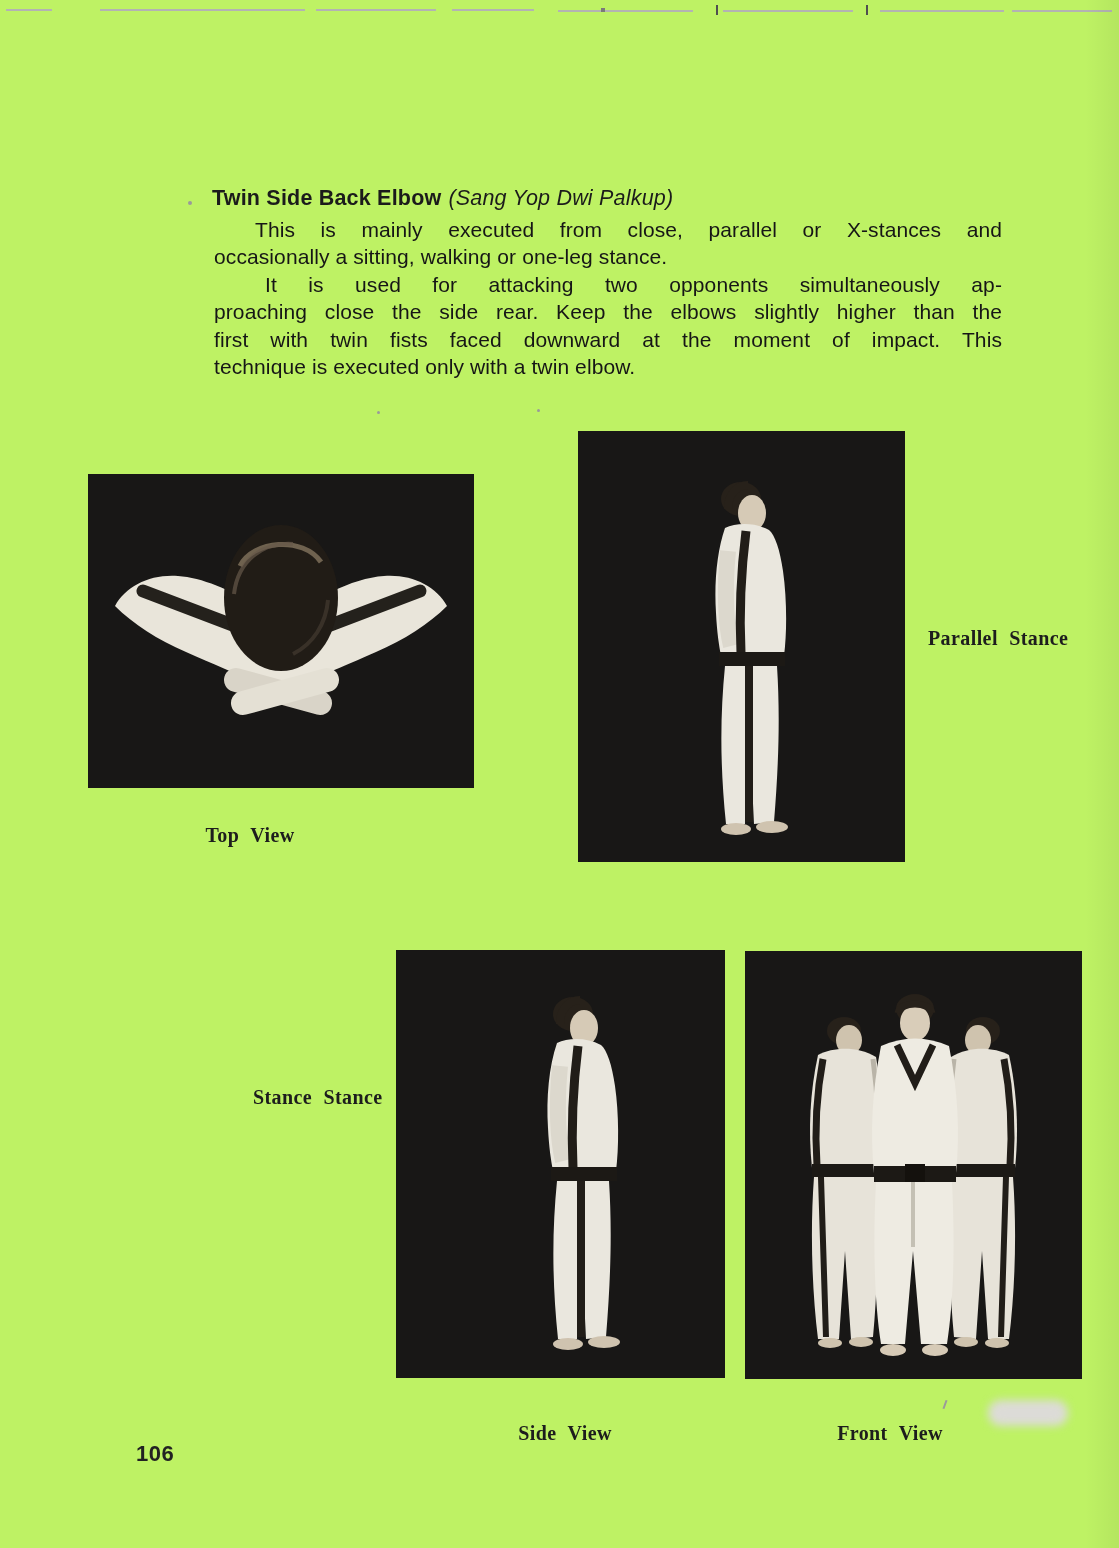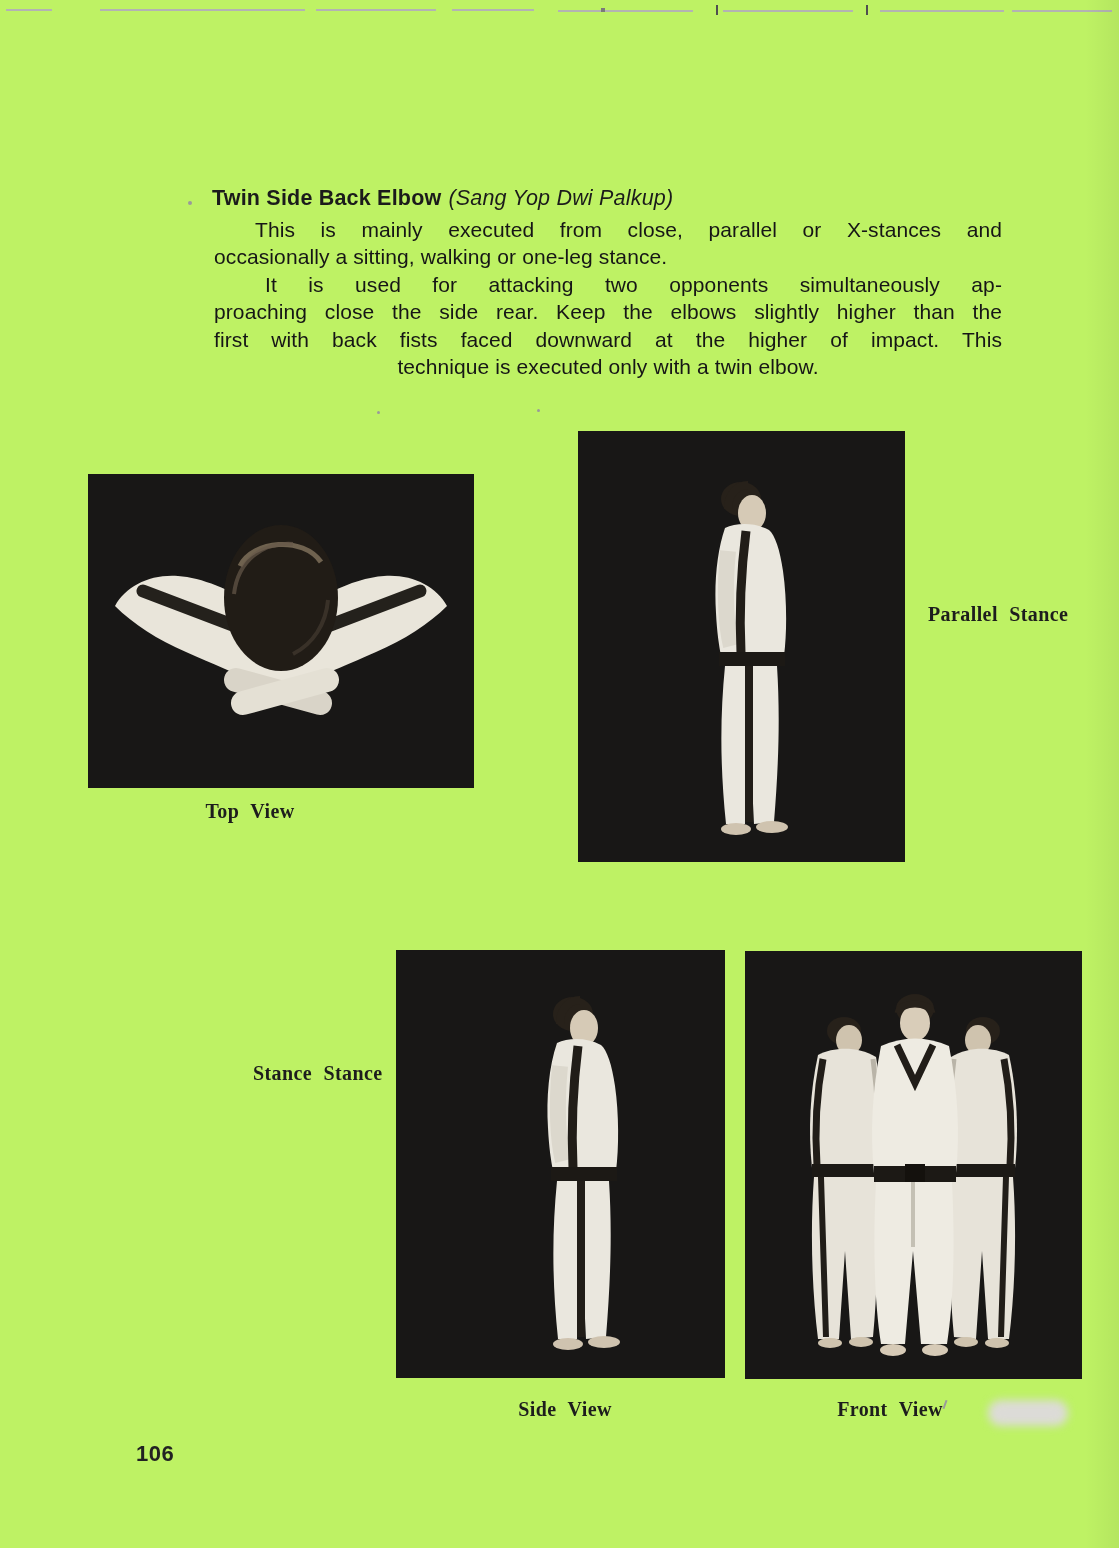--- a/index.html
+++ b/index.html
@@ -25,21 +25,21 @@
     font-size:21px;line-height:27.4px;color:#161616;letter-spacing:0.1px;}
   .line{text-align:justify;}
   .line.stretch{text-align-last:justify;}
   .line.ind1{padding-left:41px;}
   .line.ind2{padding-left:51px;}
 
   .photo{position:absolute;margin:0;padding:0;}
   .photo svg{display:block;width:100%;height:100%;}
 
   .caption{position:absolute;font-family:"Liberation Serif",serif;font-weight:700;
-    font-size:20px;color:#1d1d1d;word-spacing:6px;letter-spacing:0.4px;white-space:nowrap;}
+    font-size:20px;color:#1d1d1d;word-spacing:6px;letter-spacing:0.4px;white-space:nowrap;margin-top:24px;}
   .caption.centered{text-align:center;}
 
   .pagenum{position:absolute;left:136px;top:1441px;font-size:22px;font-weight:700;
     letter-spacing:0.5px;color:#222;}
 </style>
 </head>
 <body>
 
 <div class="page">
 
@@ -64,22 +64,22 @@
 
   <div class="heading">
     <span class="tech">Twin Side Back Elbow</span><span class="kor">(Sang Yop Dwi Palkup)</span>
   </div>
 
   <div class="bodytext">
     <div class="line stretch ind1">This is mainly executed from close, parallel or X-stances and</div>
     <div class="line" style="text-align:left;">occasionally a sitting, walking or one-leg stance.</div>
     <div class="line stretch ind2">It is used for attacking two opponents simultaneously ap-</div>
     <div class="line stretch">proaching close the side rear. Keep the elbows slightly higher than the</div>
-    <div class="line stretch">first with back fists faced downward at the higher of impact. This</div>
-    <div class="line" style="text-align:center;">technique is executed only with a twin elbow.</div>
+    <div class="line stretch">first with twin fists faced downward at the moment of impact. This</div>
+    <div class="line" style="text-align:left;">technique is executed only with a twin elbow.</div>
   </div>
 
   <figure class="photo" style="left:88px;top:474px;width:386px;height:314px;">
     <svg viewBox="0 0 386 314">
       <rect width="386" height="314" fill="#181716"></rect>
       <path d="M193 148 C163 126 122 104 90 102 C62 100 38 112 27 132 C45 150 70 166 98 178 C132 193 162 206 180 212 L206 212 C224 206 254 193 288 178 C316 166 341 150 359 132 C348 112 324 100 296 102 C264 104 223 126 193 148 Z" fill="#e9e5da"></path>
       <path d="M168 160 L55 117" stroke="#24211c" stroke-width="13" stroke-linecap="round" fill="none"></path>
       <path d="M219 160 L332 117" stroke="#24211c" stroke-width="13" stroke-linecap="round" fill="none"></path>
       <path d="M148 206 L232 229" stroke="#d9d4c8" stroke-width="24" stroke-linecap="round" fill="none"></path>
       <path d="M239 206 L155 229" stroke="#e4e0d4" stroke-width="24" stroke-linecap="round" fill="none"></path>

